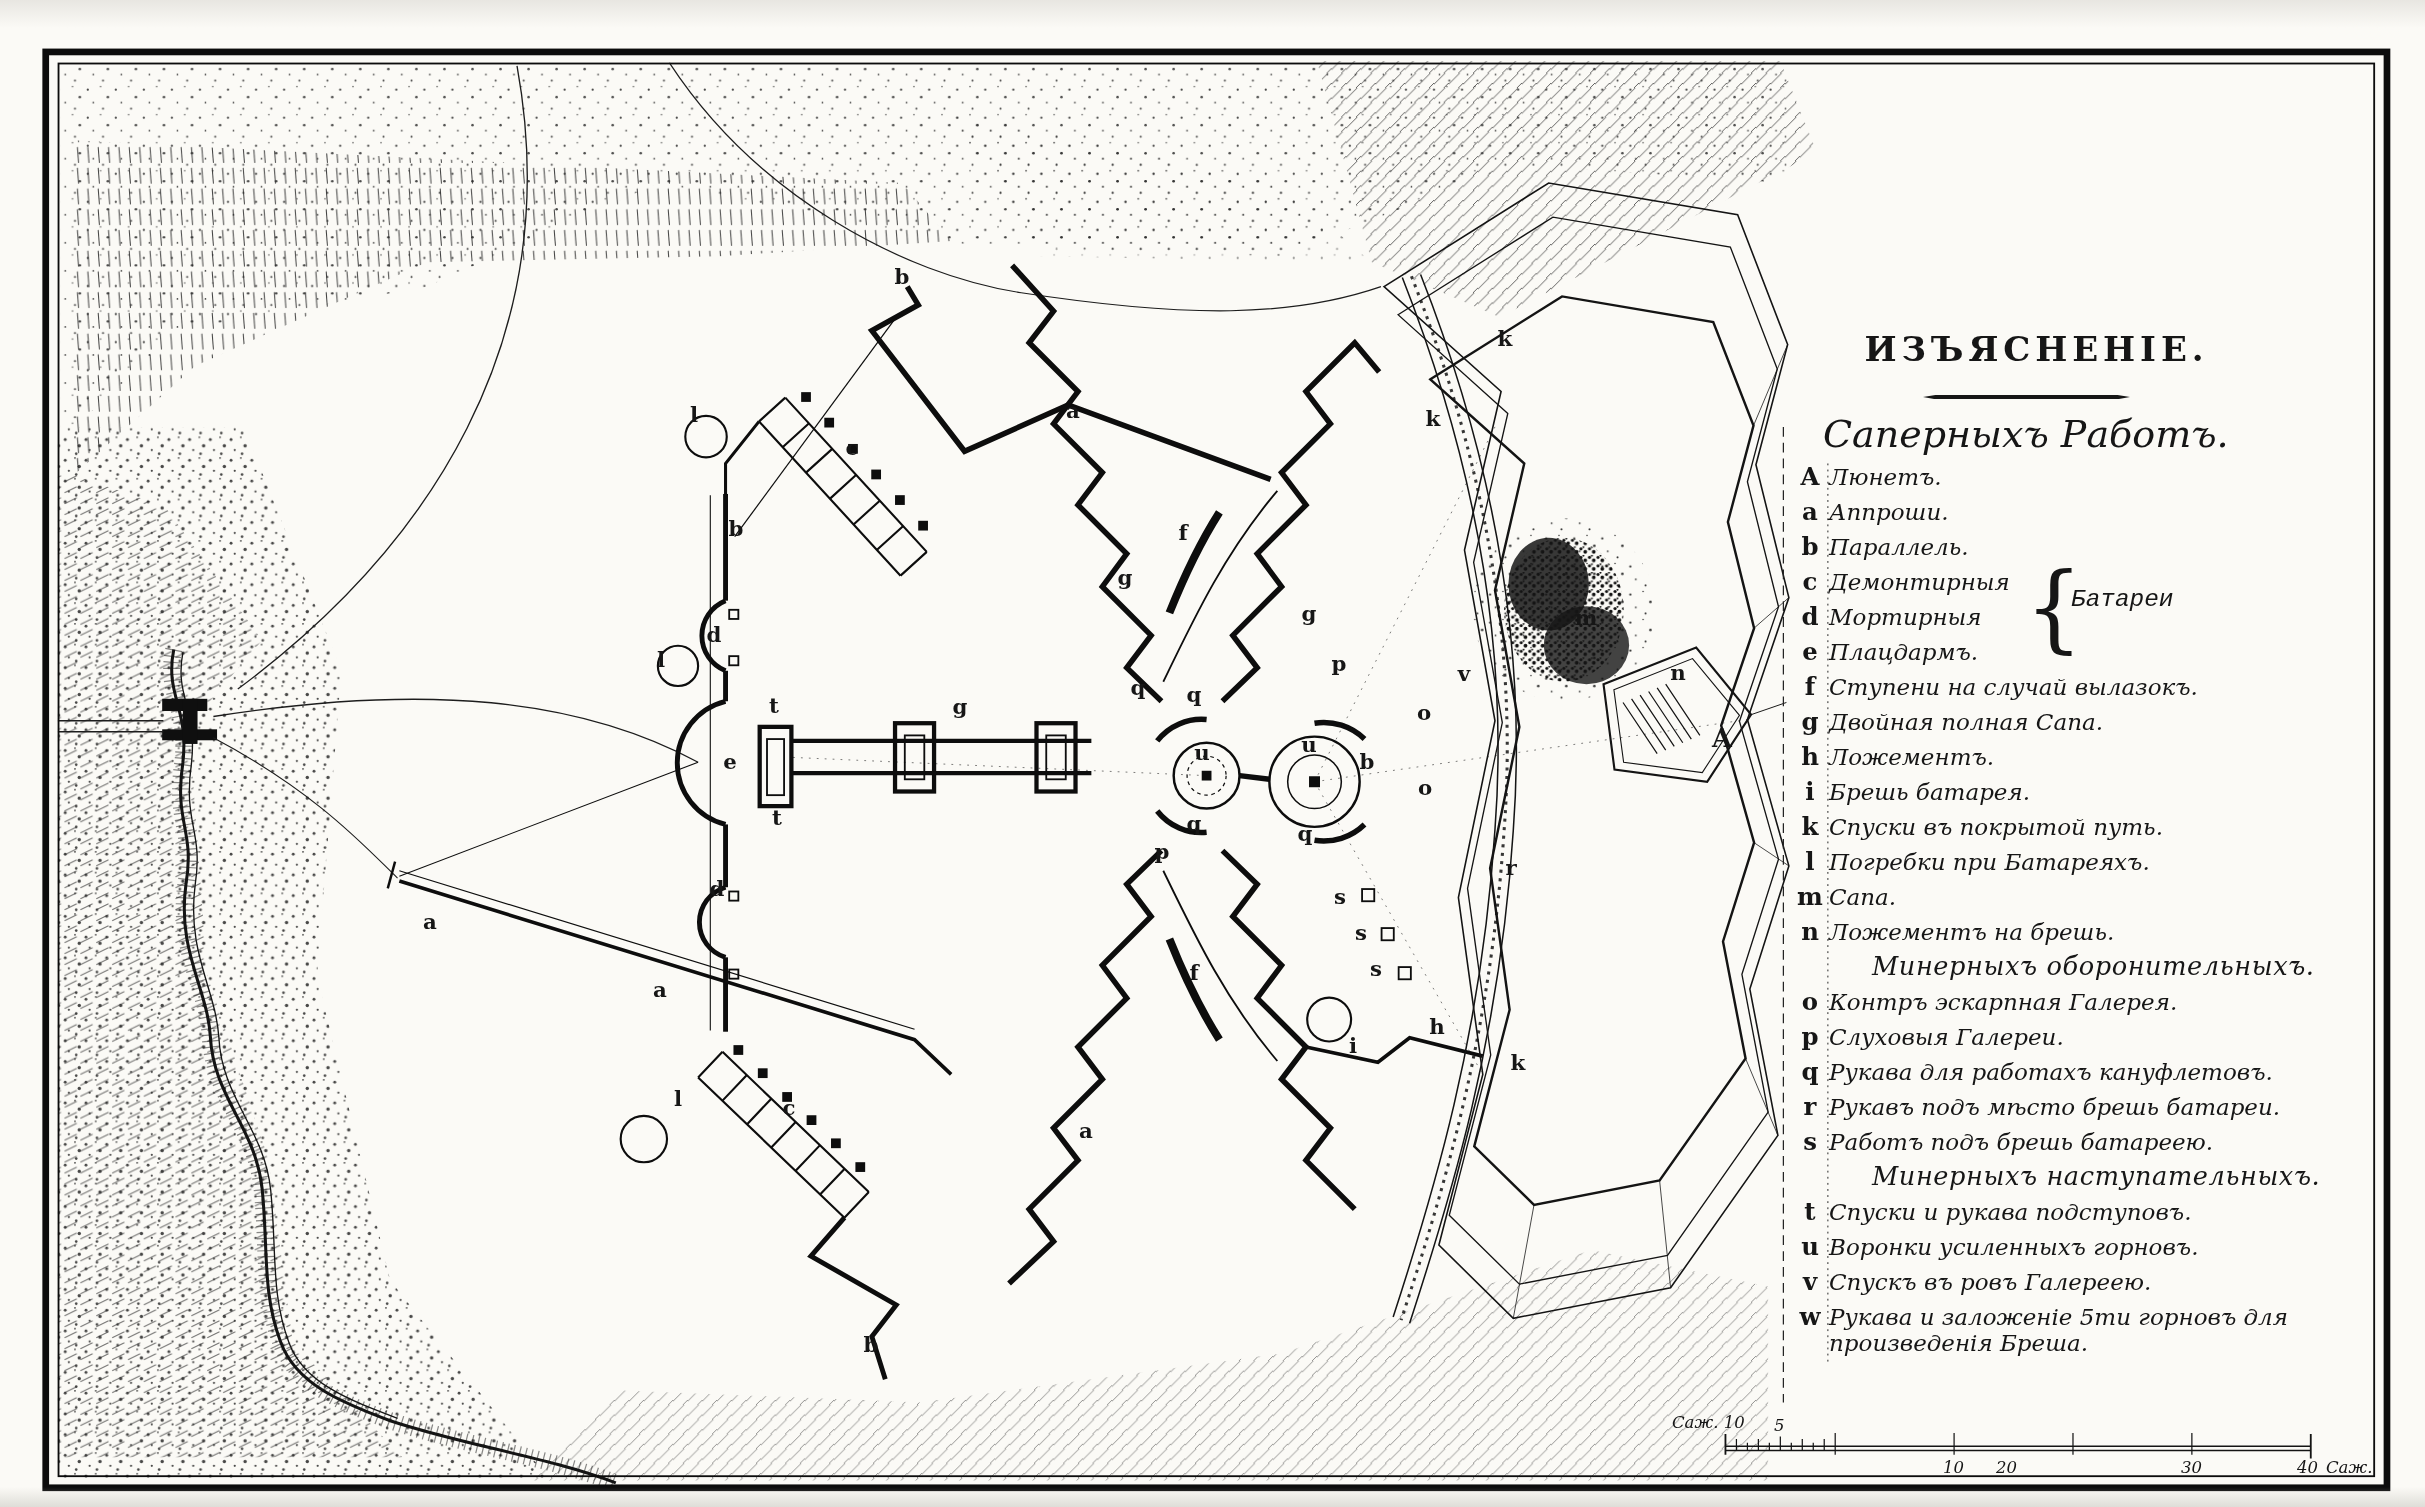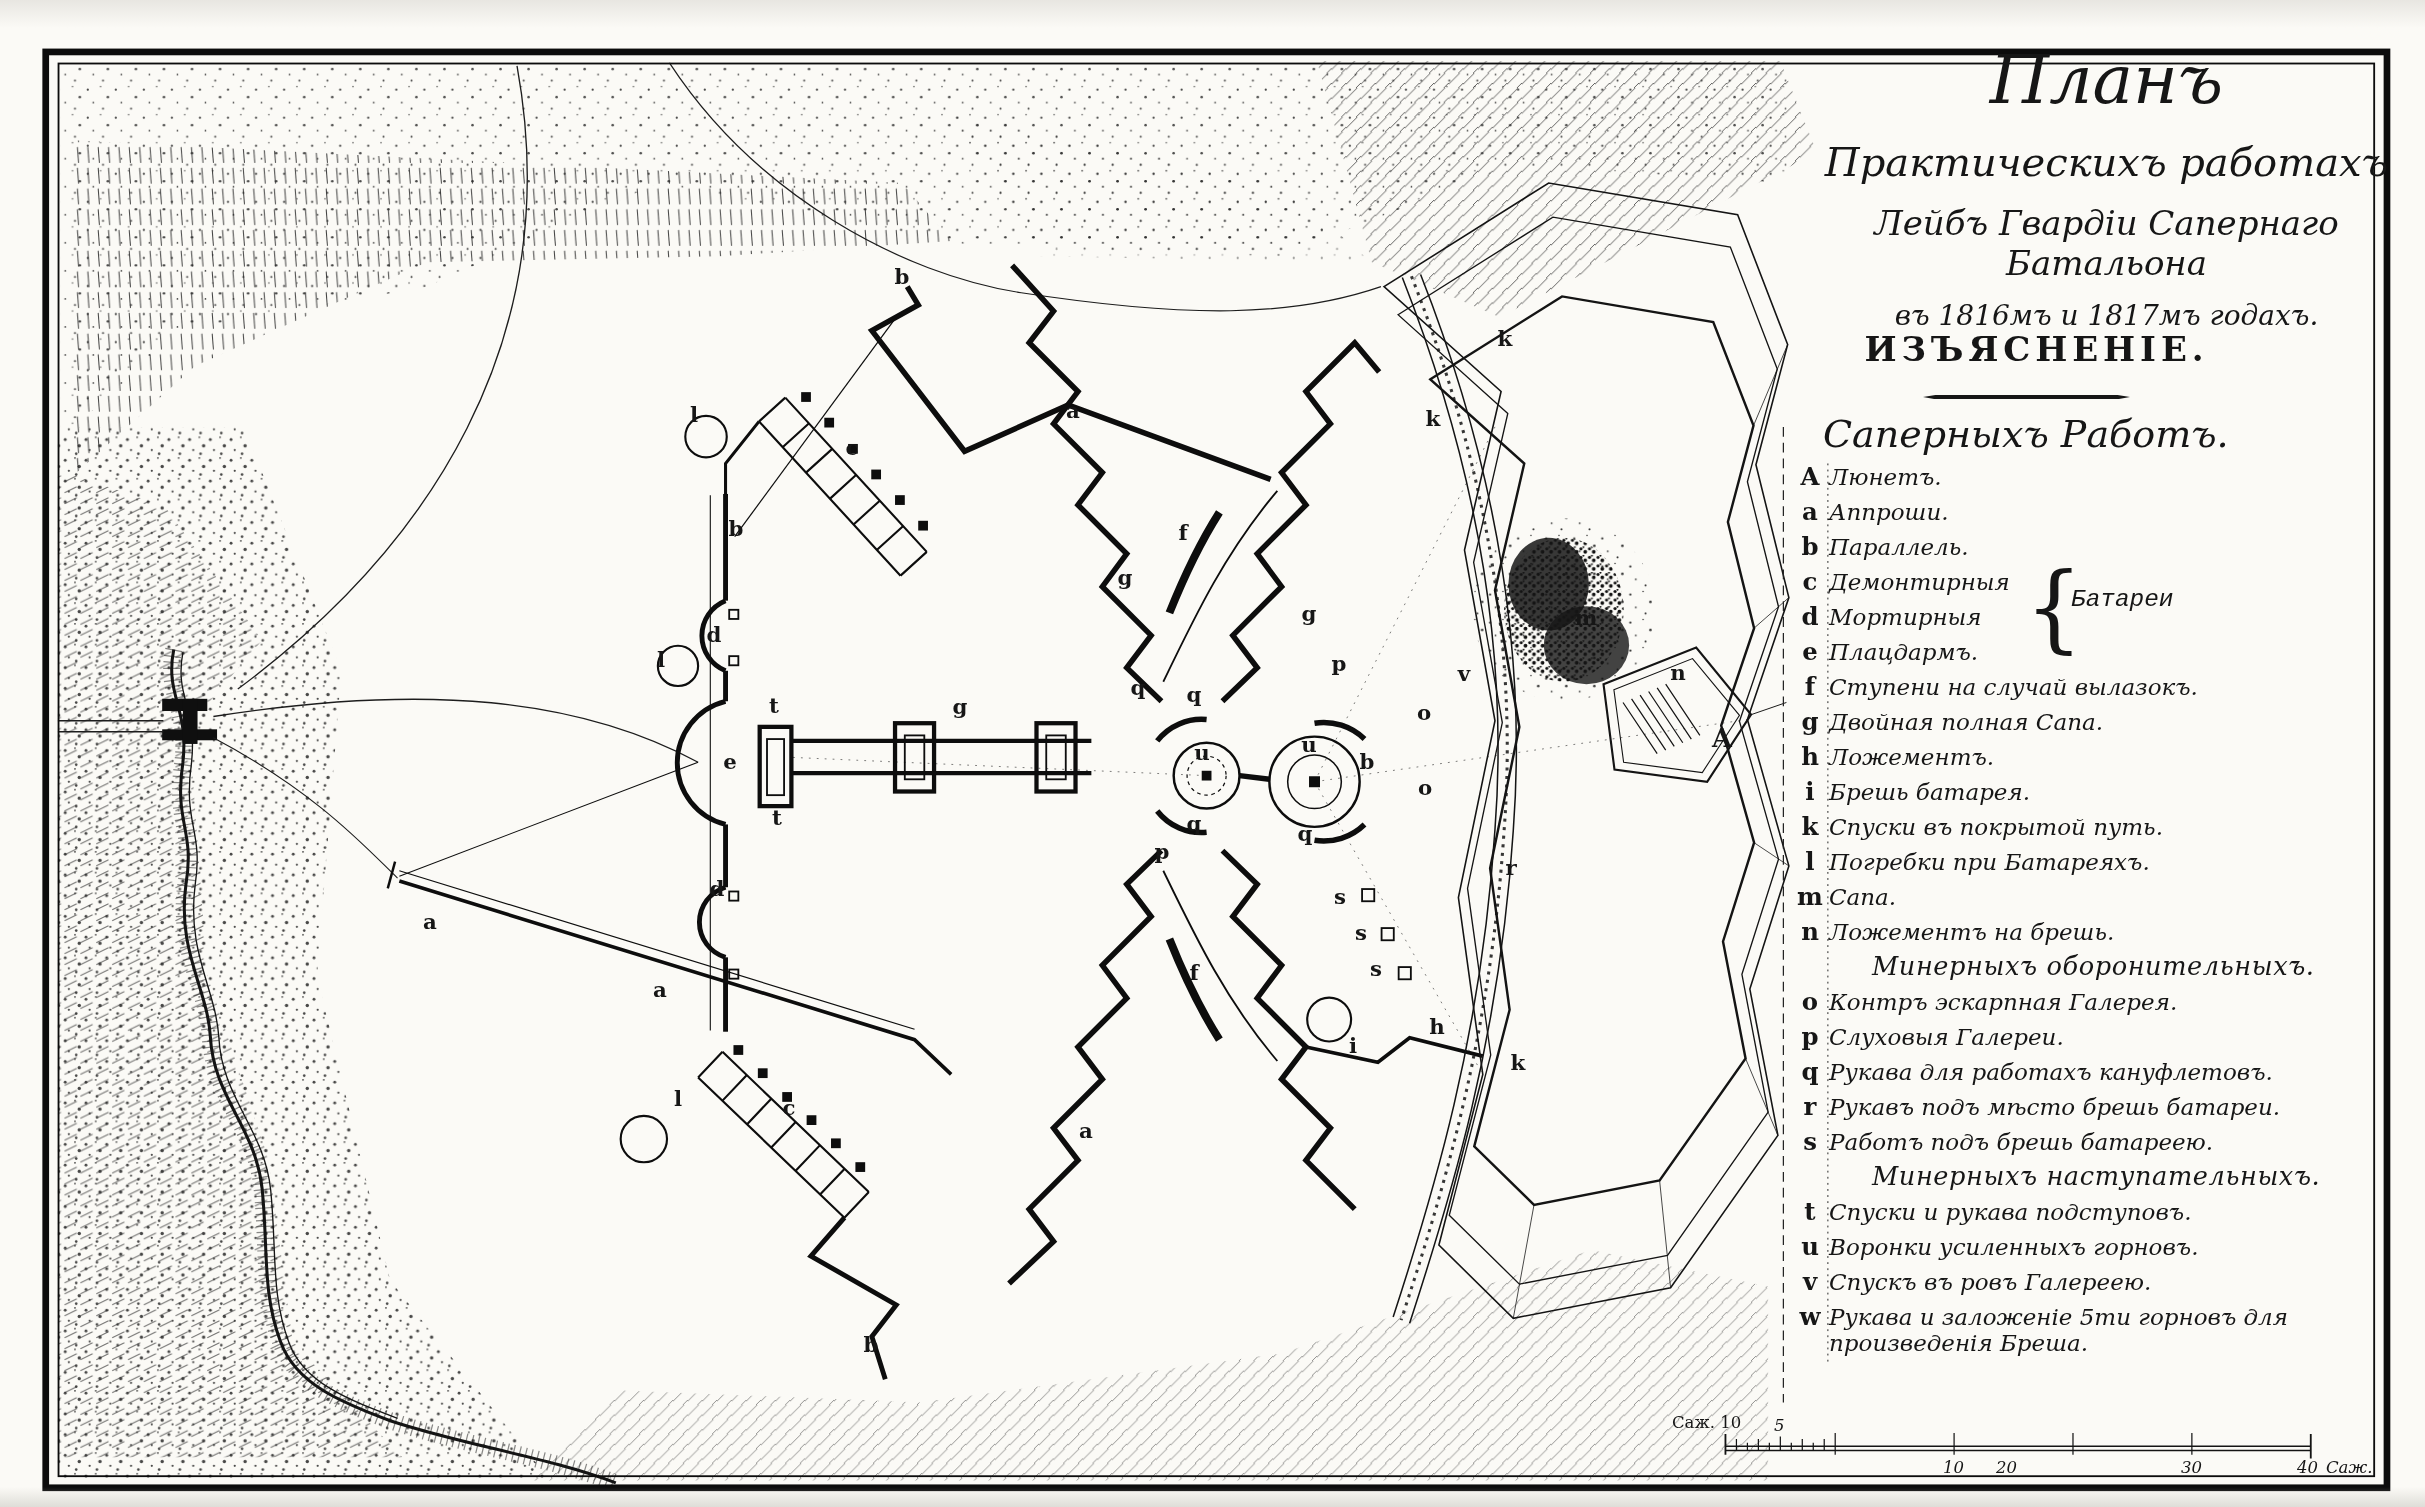--- a/index.html
+++ b/index.html
@@ -25,21 +25,21 @@
                   font-size:38px;font-style:italic;}
   #legend-list{left:1791px;top:462px;width:610px;}
   .leg-row{display:flex;min-height:35px;align-items:baseline;}
   .leg-letter{width:38px;flex:0 0 38px;font-weight:bold;font-size:24.4px;text-align:center;}
   .leg-text{font-size:23px;font-style:italic;max-width:536px;line-height:1.15;}
   .leg-row.sub .leg-text{font-size:25.6px;margin-left:43px;letter-spacing:0.6px;}
   #brace{left:2025px;top:554px;font-size:91px;font-weight:200;transform:scaleY(1.05);}
   #brace-label{left:2071px;top:586px;font-size:24.4px;font-style:italic;font-family:Liberation Mono, monospace;}
   #scale-title{left:1835px;top:1373px;width:378px;text-align:center;
                font-size:34px;font-style:italic;}
-  #scale-left-label{left:1672px;top:1413px;font-size:16.5px;}
+  #scale-left-label{left:1672px;top:1413px;font-size:16.5px;font-style:italic;}
   .scale-num{position:absolute;font-size:16.5px;font-style:italic;top:1458px;}
   #scale-unit{position:absolute;font-size:16.5px;font-style:italic;left:2326px;top:1458px;}
   
   .map-letter{position:absolute;font-weight:bold;font-size:21.3px;line-height:1;
               transform:translate(-50%,-50%);}
   .map-letter.big{font-size:25.6px;}
 </style>
 </head>
 <body>
 
@@ -385,26 +385,20 @@
 
       <span class="map-letter" style="left: 430px; top: 922px;">a</span>
 
       <span class="map-letter" style="left: 660px; top: 990px;">a</span>
 
       <span class="map-letter" style="left: 1086px; top: 1131px;">a</span>
 
       <span class="map-letter" style="left: 871px; top: 1345px;">b</span>
     </div>
 
-  <div id="title-block" class="abs">
-    <div class="t1">Планъ</div>
-    <div class="t2">Практическихъ работахъ</div>
-    <div class="t3">Лейбъ Гвардіи Сапернаго Батальона</div>
-    <div class="t4">въ 1816мъ и 1817мъ годахъ.</div>
-  </div>
 
   <div id="legend-header" class="abs">ИЗЪЯСНЕНІЕ.</div>
   <div id="legend-rule" class="abs"></div>
   <div id="legend-section" class="abs">Саперныхъ Работъ.</div>
 
   <div id="legend-list" class="abs">
 
       <div class="leg-row">
         <span class="leg-letter">A</span>
         <span class="leg-text">Люнетъ.</span>

